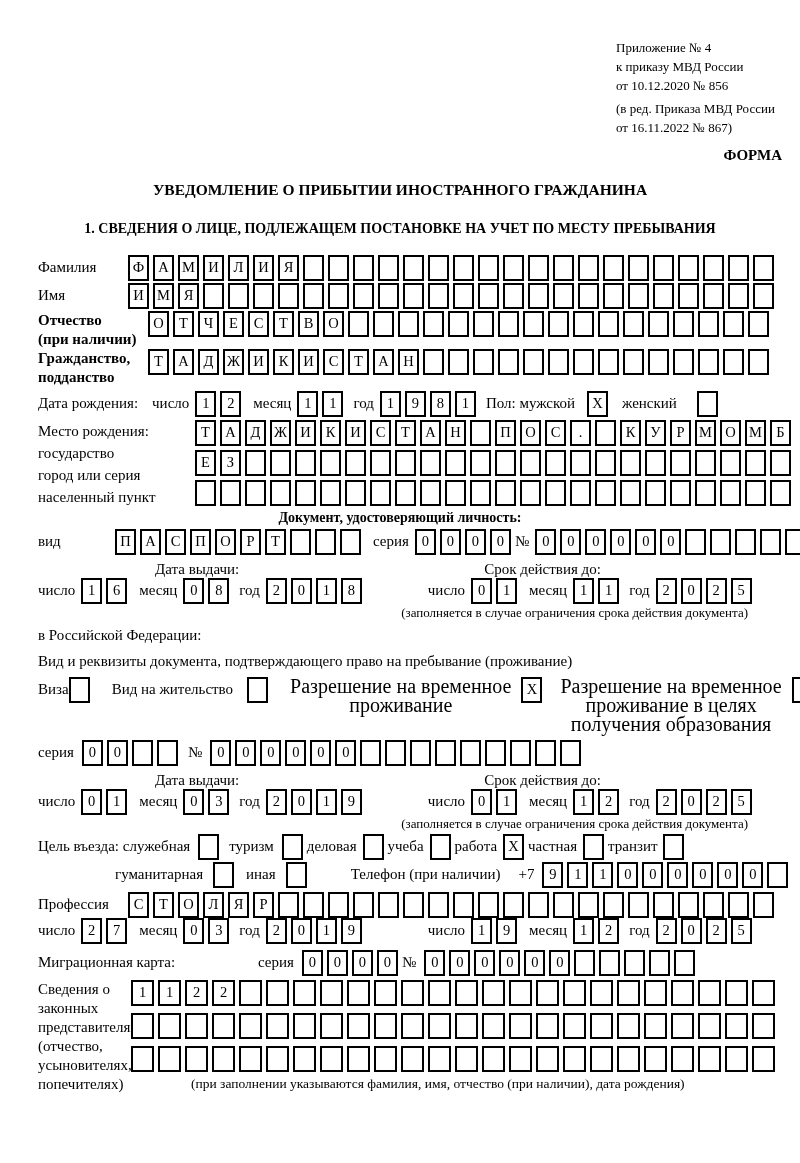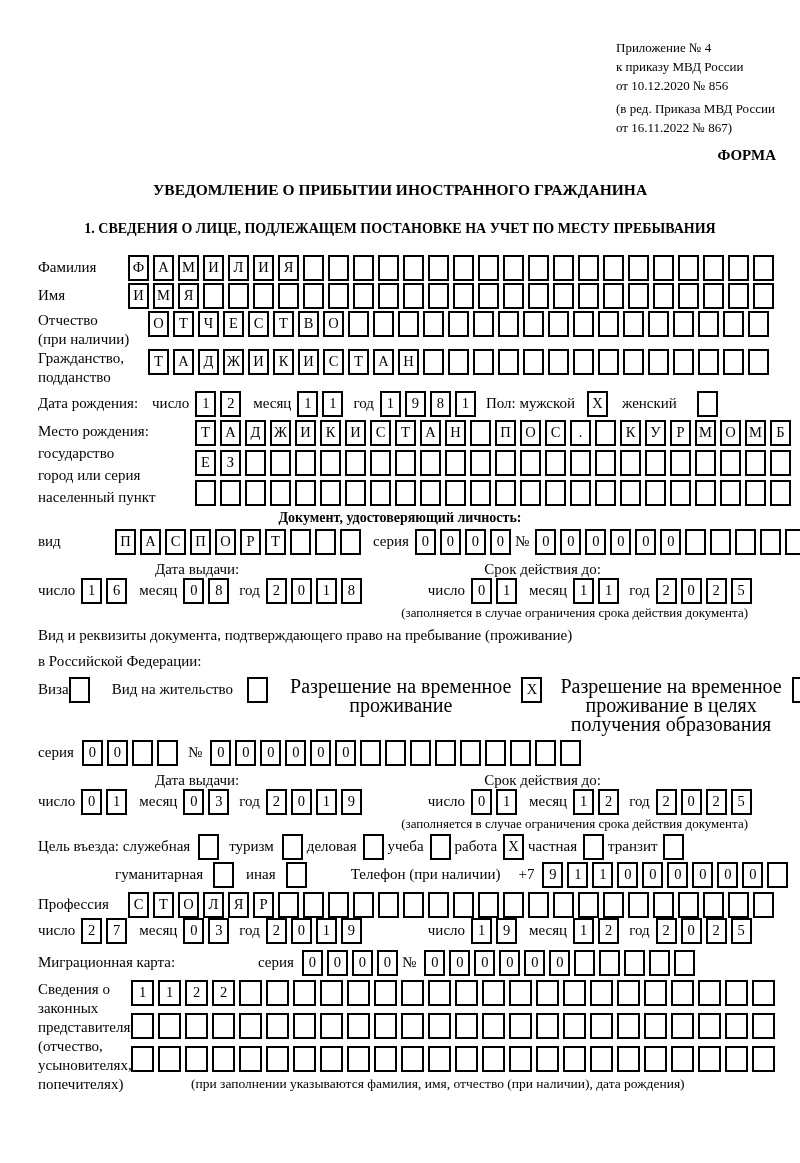--- a/index.html
+++ b/index.html
@@ -4,30 +4,30 @@
 <style>
   html,body { margin:0; padding:0; background:#fff; }
   .page {
     position:relative; width:800px; height:1163px; margin:0 auto;
     background:#fff; color:#000; overflow:hidden;
     font-family:"Liberation Serif","DejaVu Serif",serif;
   }
   
   .hdr { margin:38px 20px 0 616px; font-size:13px; line-height:19px; white-space:nowrap; }
   .hdr .ed { margin-top:4px; }
-  .forma { margin-top:10px; padding-right:24px; text-align:right; font-weight:700; font-size:15px; }
+  .forma { margin-top:10px; padding-right:18px; text-align:right; font-weight:700; font-size:15px; }
   .title { margin-top:14px; text-align:center; font-weight:700; font-size:15.5px; line-height:23px; }
   .uline { display:inline-block; width:55px; height:13px; border-bottom:2px solid #000; margin-left:10px; }
   .sec-head { margin-top:20px; text-align:center; font-weight:700; font-size:14px; }
 
   
   .frow { display:flex; align-items:flex-start; margin-left:38px; margin-right:8px; }
   .lbl { font-size:15px; line-height:24px; flex-shrink:0; white-space:nowrap; }
   .lbl2 { font-size:15px; line-height:19px; flex-shrink:0; white-space:nowrap; }
-  .w90 { width:90px; } .w110 { width:110px; } .w157 { width:157px; } .w93 { width:93px; } .w168 { width:168px; }
+  .w90 { width:90px; } .w110 { width:110px;font-weight:bold; } .w157 { width:157px; } .w93 { width:93px; } .w168 { width:168px; }
   .boxes { white-space:nowrap; flex-shrink:0; }
   .cbox {
     display:inline-block; box-sizing:border-box; width:21px; height:26px;
     border:2px solid #000; margin-right:4px; text-align:center;
     font-size:14.5px; line-height:21px; vertical-align:top; background:#fff;
   }
   .rep .cbox { width:23px; }
   .mt2{margin-top:2px} .mt3{margin-top:3px} .mt4{margin-top:4px} .mt6{margin-top:6px}
   .ml6{margin-left:6px} .ml8{margin-left:8px} .ml10{margin-left:10px} .ml14{margin-left:14px}
   .ml18{margin-left:18px} .ml40{margin-left:40px} .ml52{margin-left:52px}
@@ -140,24 +140,24 @@
     <span class="lbl ml40" style="margin-left:62px">число</span>
     <span class="boxes"><span class="cbox">0</span><span class="cbox">1</span></span>
     <span class="lbl ml8">месяц</span>
     <span class="boxes"><span class="cbox">1</span><span class="cbox">1</span></span>
     <span class="lbl ml6">год</span>
     <span class="boxes"><span class="cbox">2</span><span class="cbox">0</span><span class="cbox">2</span><span class="cbox">5</span></span>
   </div>
   <div class="note">(заполняется в случае ограничения срока действия документа)</div>
 
   <div class="frow mt2">
+    <span class="lbl">в Российской Федерации:</span>
+  </div>
+  <div class="frow mt2">
     <span class="lbl">Вид и реквизиты документа, подтверждающего право на пребывание (проживание)</span>
-  </div>
-  <div class="frow mt2">
-    <span class="lbl">в Российской Федерации:</span>
   </div>
 
   <div class="frow mt4">
     <span class="lbl">Виза</span>
     <span class="boxes"><span class="cbox"></span></span>
     <span class="lbl ml18">Вид на жительство</span>
     <span class="boxes ml14"><span class="cbox"></span></span>
     <span class="opt-label ml18">
       <span>Разрешение на временное</span><br>
       <span>проживание</span>

